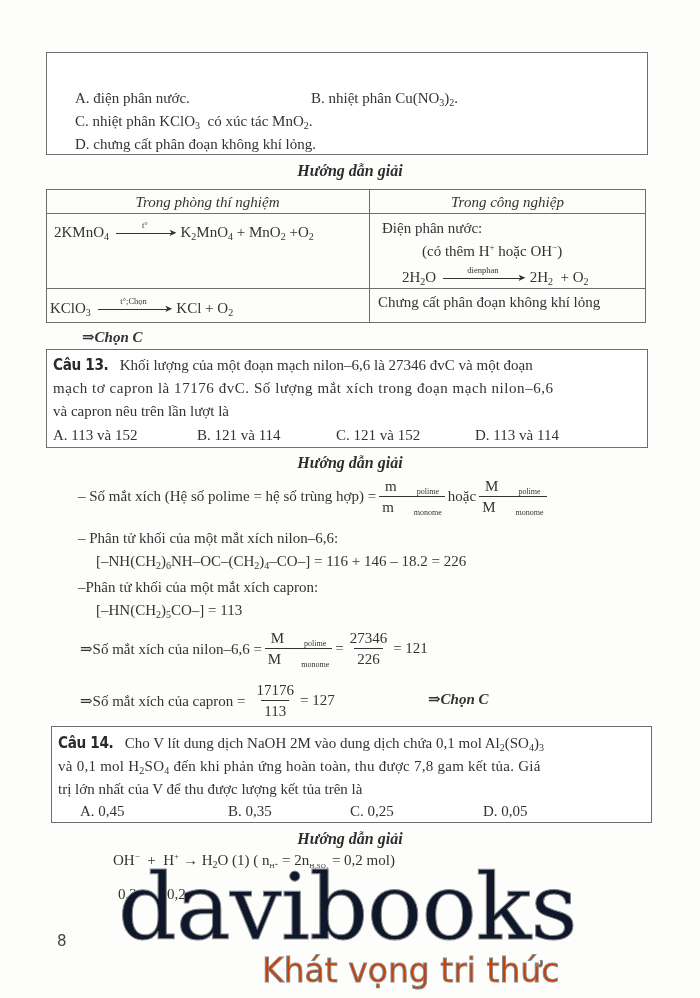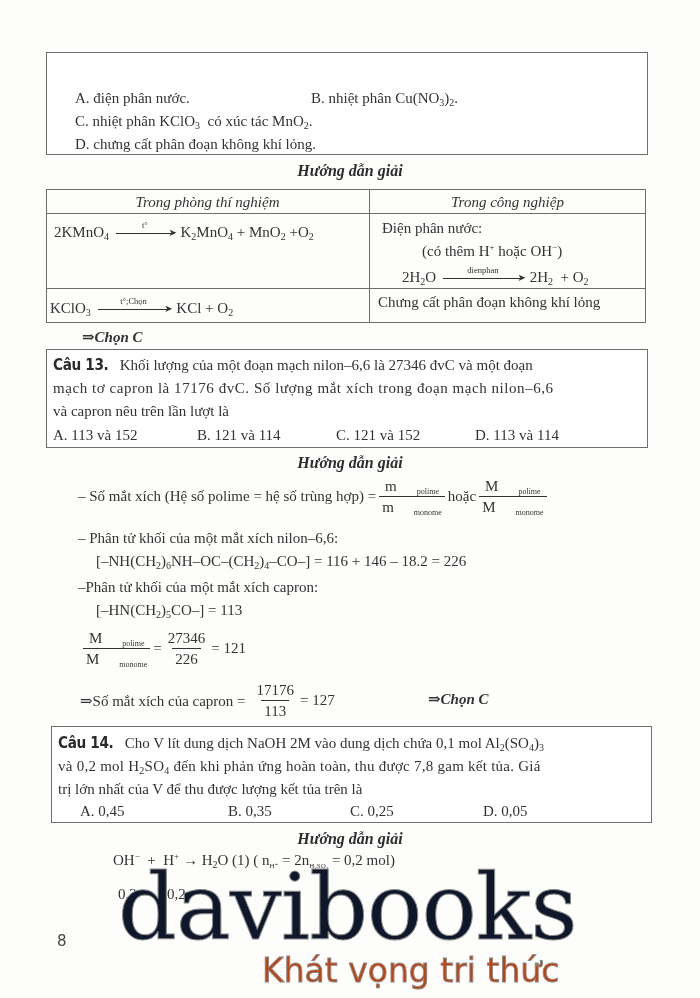--- a/index.html
+++ b/index.html
@@ -102,20 +102,21 @@
       <span class="num"><span>M</span><sub>polime</sub></span>
       <span class="den"><span>M</span><sub>monome</sub></span>
     </span>
 </div>
 <div class="line" style="left:78px;top:530px;">– Phân tử khối của một mắt xích nilon–6,6:</div>
 <div class="line" style="left:96px;top:553px;"><span>[–NH(CH</span><sub>2</sub><span>)</span><sub>6</sub><span>NH–OC–(CH</span><sub>2</sub><span>)</span><sub>4</sub><span>–CO–] = 116 + 146 – 18.2 = 226</span></div>
 <div class="line" style="left:78px;top:579px;">–Phân tử khối của một mắt xích capron:</div>
 <div class="line" style="left:96px;top:602px;"><span>[–HN(CH</span><sub>2</sub><span>)</span><sub>5</sub><span>CO–] = 113</span></div>
 
 <div class="line" style="left:80px;top:630px;display:flex;align-items:center;">
+  <span>⇒Số mắt xích của nilon–6,6 =</span>
   <span class="frac">
       <span class="num"><span>M</span><sub>polime</sub></span>
       <span class="den"><span>M</span><sub>monome</sub></span>
     </span>
   <span>=</span>
   <span class="frac">
       <span class="num">27346</span>
       <span class="den">226</span>
     </span>
   <span>= 121</span>
@@ -129,21 +130,21 @@
     </span>
   <span>= 127</span>
 </div>
 <div class="line chon" style="left:428px;top:690px;">⇒Chọn C</div>
 
 <div class="box" style="left:51px;top:726px;width:601px;height:97px;">
   <div class="line" style="left:6px;top:7px;">
     <span class="q-label">Câu 14.</span>
     <span>Cho V lít dung dịch NaOH 2M vào dung dịch chứa 0,1 mol Al</span><sub>2</sub><span>(SO</span><sub>4</sub><span>)</span><sub>3</sub>
   </div>
-  <div class="line" style="left:6px;top:31px;letter-spacing:0.25px;"><span>và 0,2 mol H</span><sub>2</sub><span>SO</span><sub>4</sub><span> đến khi phản ứng hoàn toàn, thu được 7,8 gam kết tủa. Giá</span></div>
+  <div class="line" style="left:6px;top:31px;letter-spacing:0.25px;"><span>và 0,1 mol H</span><sub>2</sub><span>SO</span><sub>4</sub><span> đến khi phản ứng hoàn toàn, thu được 7,8 gam kết tủa. Giá</span></div>
   <div class="line" style="left:6px;top:54px;">trị lớn nhất của V để thu được lượng kết tủa trên là</div>
   <div class="line" style="left:28px;top:76px;">A. 0,45</div>
   <div class="line" style="left:176px;top:76px;">B. 0,35</div>
   <div class="line" style="left:298px;top:76px;">C. 0,25</div>
   <div class="line" style="left:431px;top:76px;">D. 0,05</div>
 </div>
 
 <div class="heading" style="top:830px;">Hướng dẫn giải</div>
 
 <div class="line" style="left:113px;top:852px;"><span>OH</span><sup>−</sup><span style="white-space:pre">  +  H</span><sup>+</sup><span> → H</span><sub>2</sub><span>O (1) ( n</span><sub style="font-size:7px">H⁺</sub><span> = 2n</span><sub style="font-size:7px">H₂SO₄</sub><span> = 0,2 mol)</span></div>

